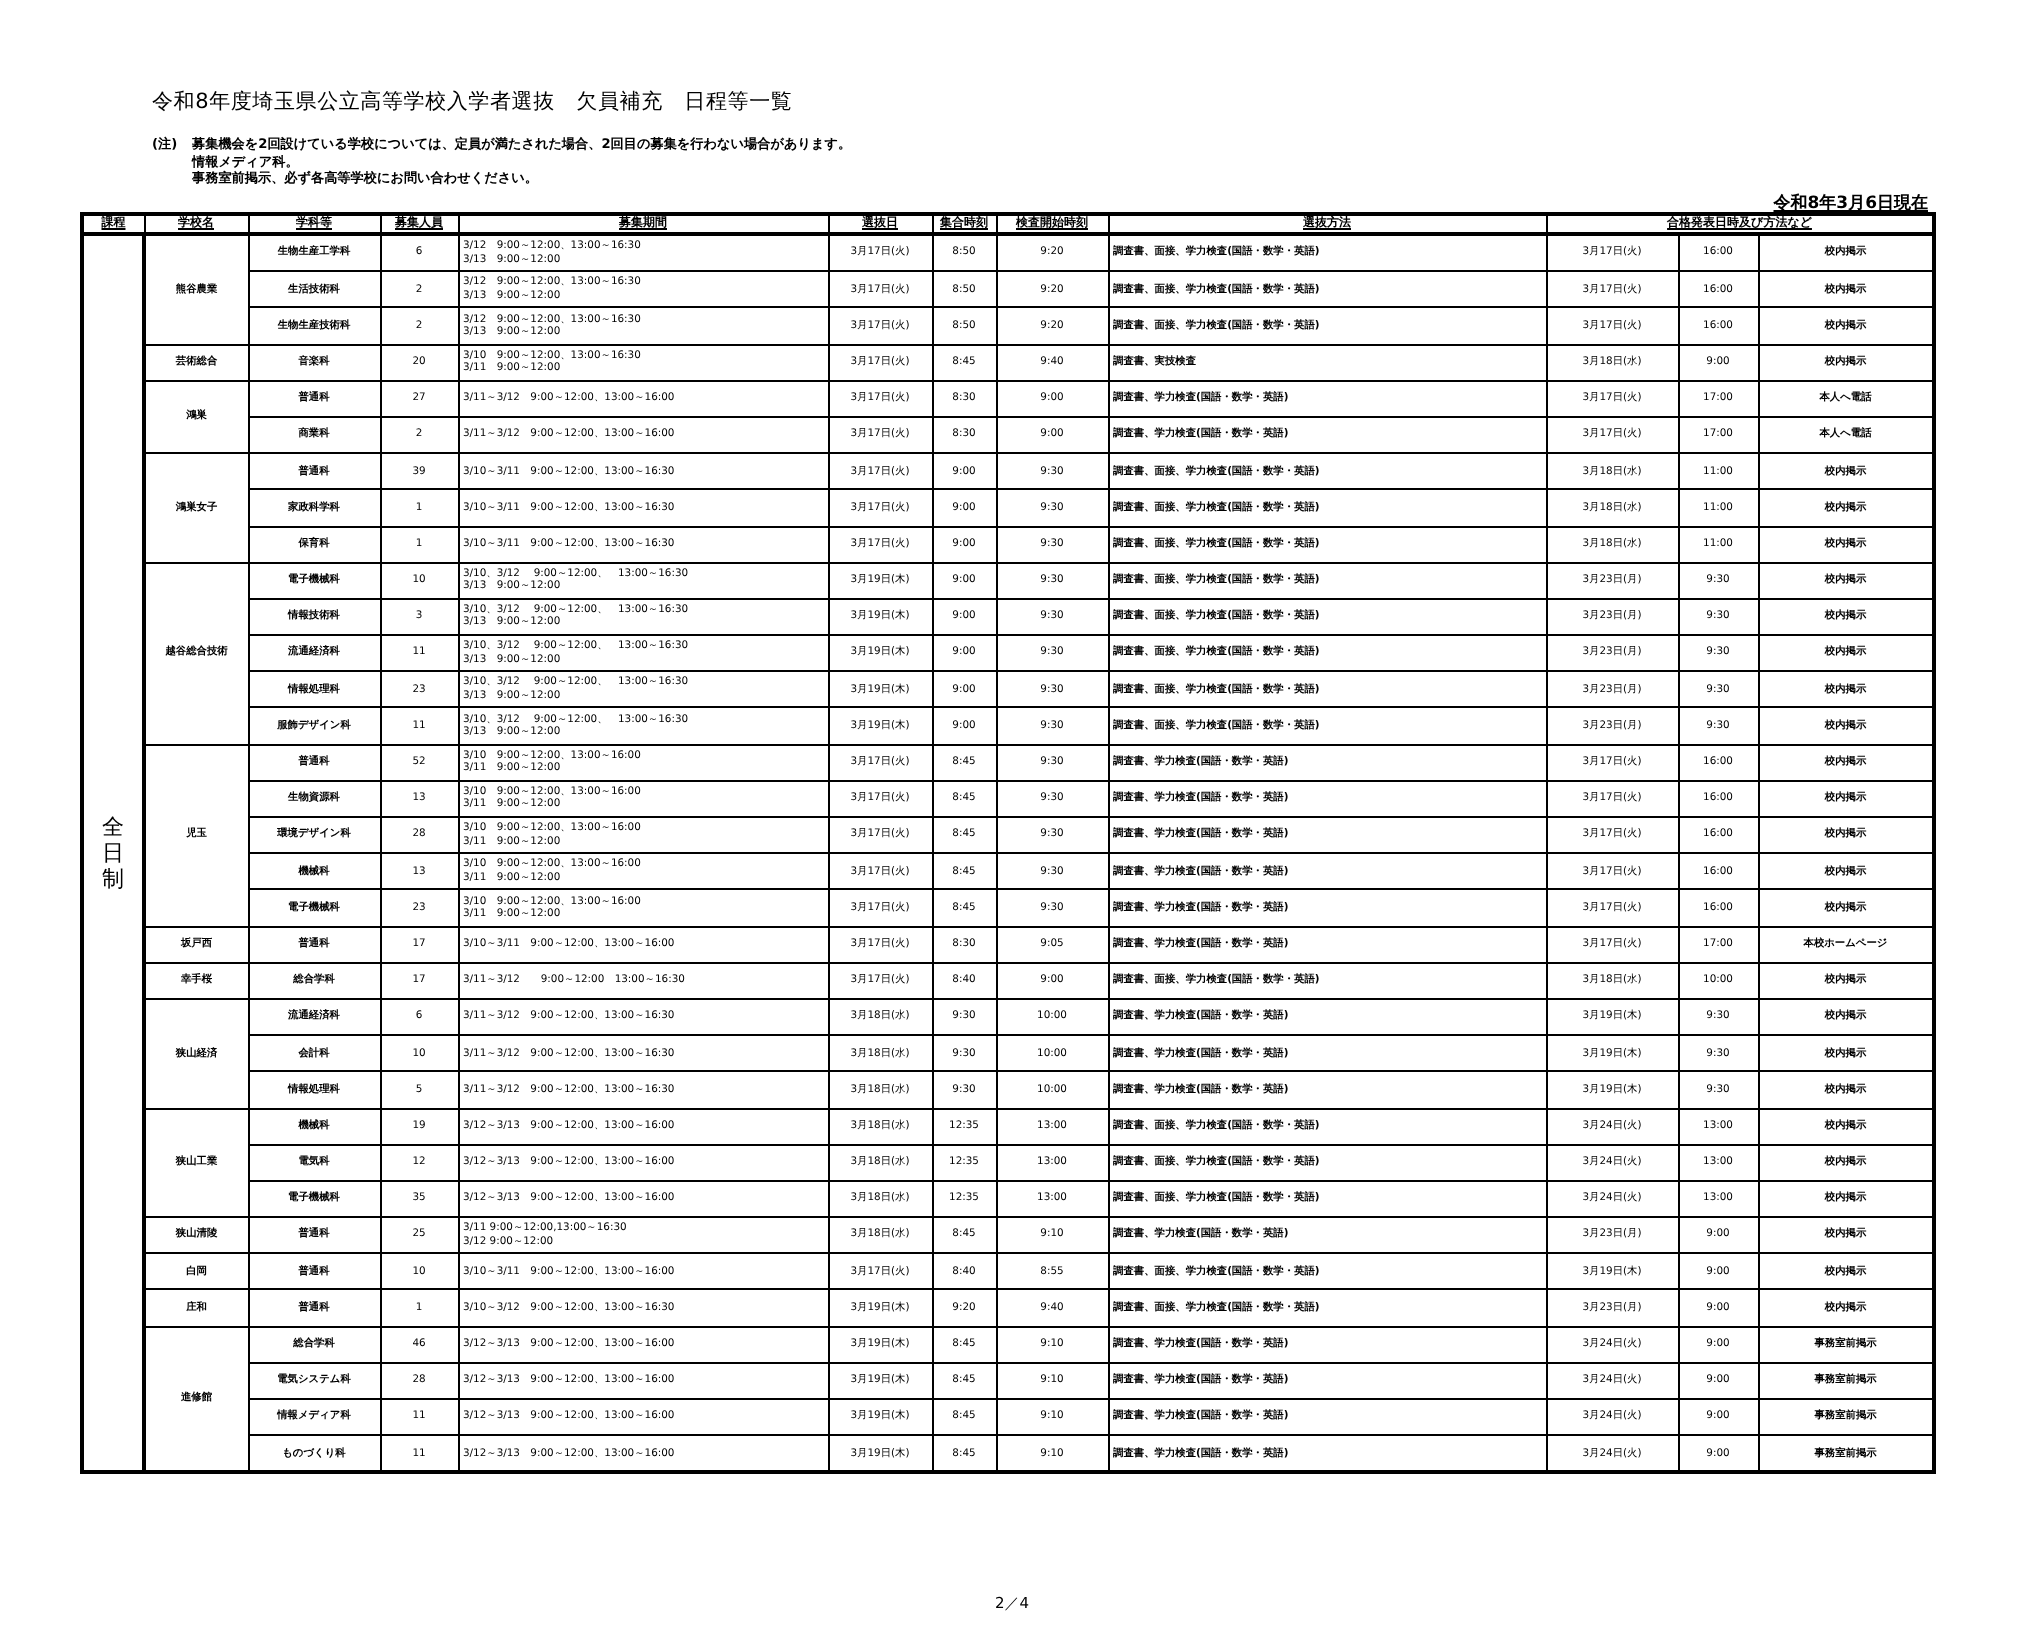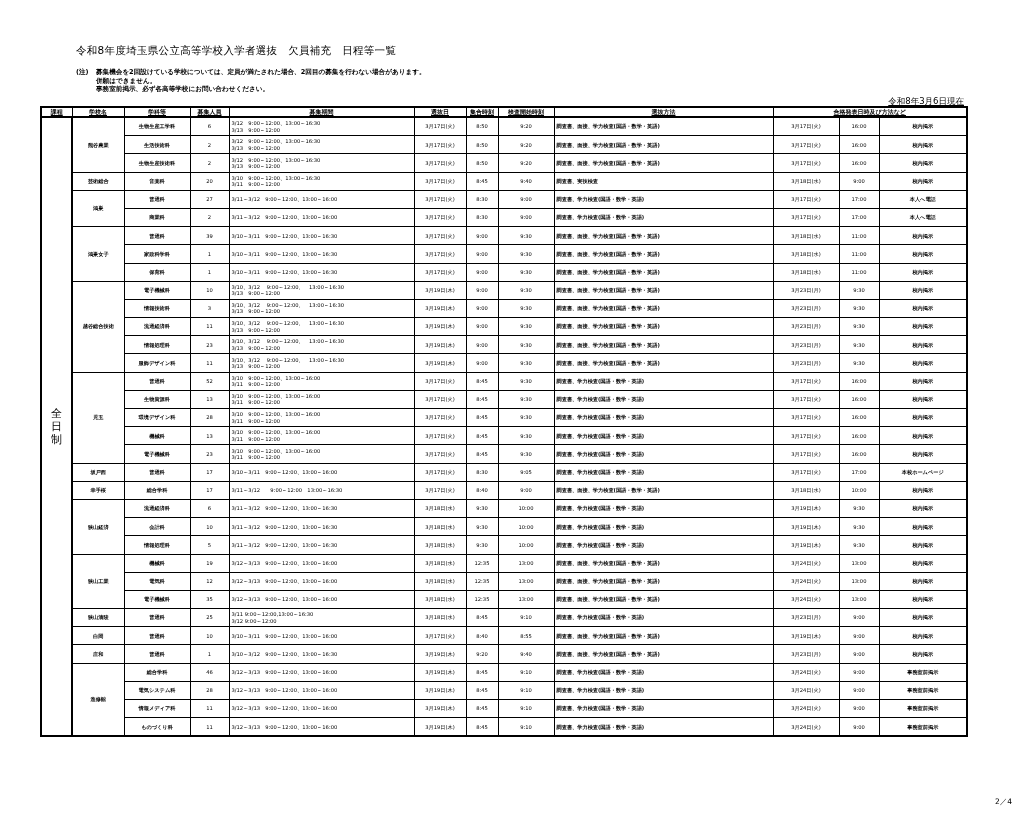--- a/index.html
+++ b/index.html
@@ -12,21 +12,21 @@
     font-size: 10.5px; font-weight: normal; letter-spacing: 0.3px;
   }
   .notes {
     position: absolute; left: 76px; top: 68px;
     font-size: 6.6px; font-weight: bold; line-height: 8.6px;
   }
   .notes .label { position: absolute; left: 0; top: 0; width: 20px; }
   .notes .lines { margin-left: 20px; }
   .asof {
     position: absolute; right: 48px; top: 96px;
-    font-size: 8.5px; font-weight: normal; text-decoration: underline;
+    font-size: 8.5px; font-weight: bold; text-decoration: underline;
   }
   table.sched {
     position: absolute; left: 40px; top: 106px;
     width: 926px; border-collapse: collapse; table-layout: fixed;
     border: 2px solid #000;
   }
   table.sched th, table.sched td {
     border: 1px solid #000; padding: 0 2px;
     font-size: 5.2px; line-height: 6.4px; text-align: center; vertical-align: middle;
     overflow: hidden; white-space: nowrap;
@@ -40,34 +40,34 @@
   table.sched td.method { text-align: left; font-weight: bold; }
   table.sched td.school { font-weight: bold; }
   table.sched td.dept { font-weight: bold; }
   table.sched td.course {
     font-size: 11px; line-height: 13px; font-weight: normal;
     border-right: 2px solid #000; white-space: normal;
   }
   table.sched td.course span { display: block; }
   td.bulletin { font-weight: bold; }
   .pager {
-    position: absolute; left: 0; right: 0; top: 797px; text-align: right;
+    position: absolute; left: 0; right: 0; top: 797px; text-align: center;
     font-size: 7.5px;
   }
 </style>
 </head>
 <body>
 
 <div class="title">令和8年度埼玉県公立高等学校入学者選抜　欠員補充　日程等一覧</div>
 
 <div class="notes">
   <span class="label">(注)</span>
   <div class="lines">
     <div>募集機会を2回設けている学校については、定員が満たされた場合、2回目の募集を行わない場合があります。</div>
-    <div>併願はできません。</div>
+    <div>情報メディア科。</div>
     <div>事務室前掲示、必ず各高等学校にお問い合わせください。</div>
   </div>
 </div>
 
 <div class="asof">令和8年3月6日現在</div>
 
 <table class="sched">
   <colgroup>
     <col style="width:31px">
       <col style="width:52px">

